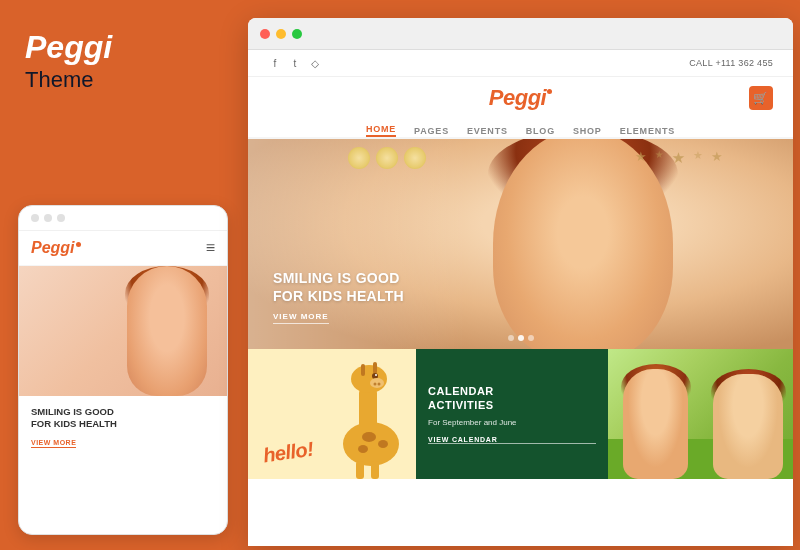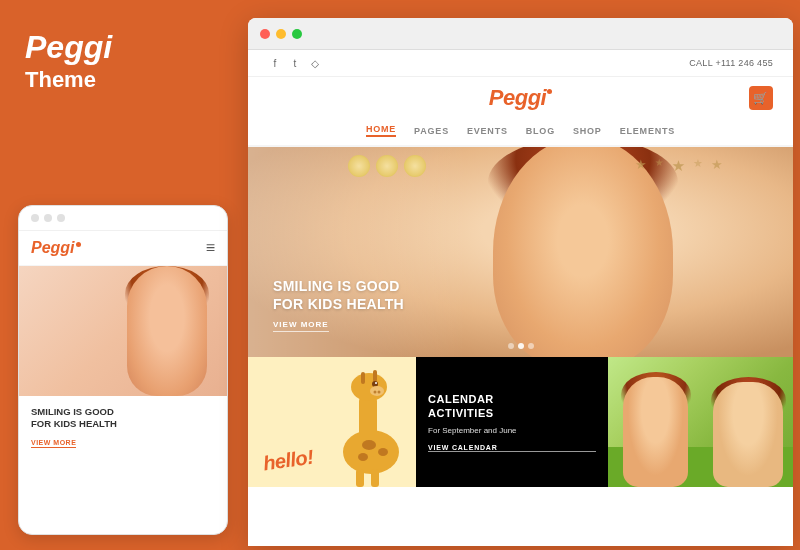--- a/index.html
+++ b/index.html
@@ -26,22 +26,22 @@
     .left-title {
       font-size: 32px;
       font-weight: 900;
       color: #fff;
       line-height: 1.1;
       font-style: italic;
     }
 
     .left-subtitle {
       font-size: 22px;
-      font-weight: 700;
-      color: #ffffff;
+      font-weight: 400;
+      color: #0f172a;
       margin-top: 2px;
     }
 
     .left-byline {
       font-size: 13px;
       color: rgba(255,255,255,0.75);
       margin-top: 8px;
     }
 
     
@@ -270,21 +270,21 @@
       color: white;
       font-size: 12px;
     }
 
     
     .site-nav {
       display: flex;
       align-items: center;
       justify-content: center;
       gap: 18px;
-      padding: 5px 0 8px;
+      padding: 5px 0 0;
       border-bottom: 2px solid #f5f5f5;
     }
 
     .nav-item {
       font-size: 9px;
       font-weight: 600;
       text-transform: uppercase;
       letter-spacing: 0.8px;
       color: #888;
       cursor: pointer;
@@ -427,21 +427,21 @@
       font-size: 20px;
       font-weight: 900;
       color: #E8622A;
       font-style: italic;
       transform: rotate(-8deg);
       letter-spacing: -0.5px;
     }
 
     .grid-cell-2 {
       flex: 1;
-      background: #000000;
+      background: #14532d;
       position: relative;
       padding: 12px;
       display: flex;
       flex-direction: column;
       justify-content: center;
     }
 
     .calendar-title {
       font-size: 11px;
       font-weight: 900;
@@ -570,21 +570,21 @@
   </div>
 
   <div class="website-content">
 
     <div class="site-topbar">
       <div class="site-social-icons">
         <span class="social-icon">f</span>
         <span class="social-icon">t</span>
         <span class="social-icon">◇</span>
       </div>
-      <div class="site-phone">CALL  +111 246 455</div>
+      <div class="site-phone">CALL  +111 362 455</div>
     </div>
 
     <div class="site-header">
       <div class="site-logo">
         <span>Peggi</span><span class="site-logo-dot"></span>
       </div>
       <div class="site-cart">🛒</div>
     </div>
 
     <div class="site-nav">

